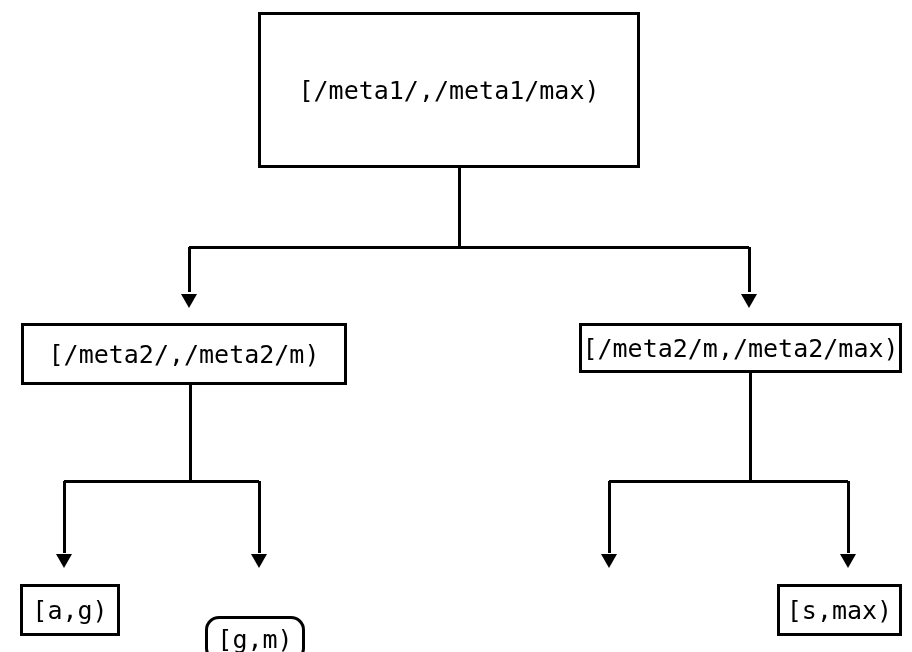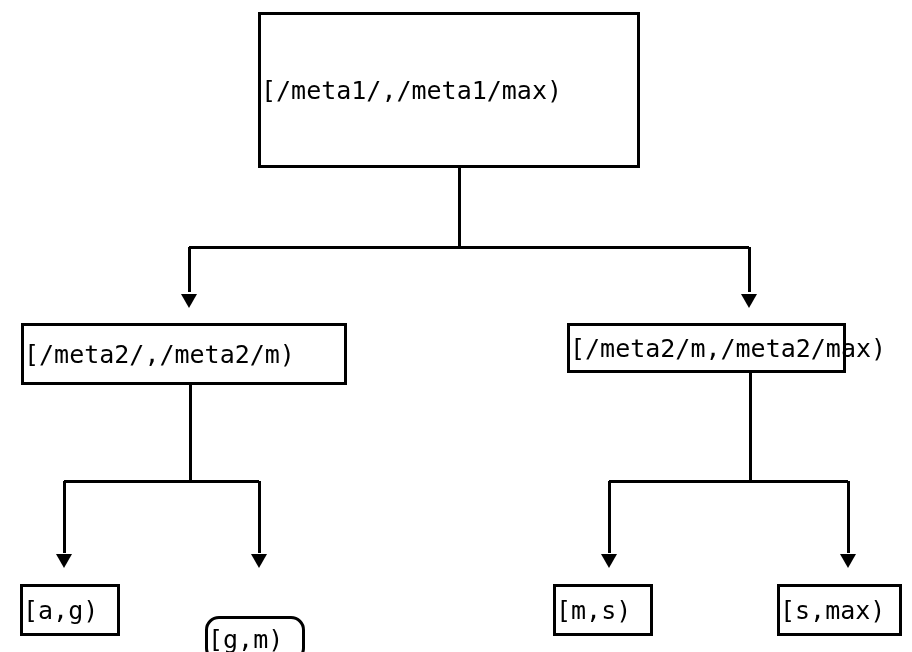--- a/index.html
+++ b/index.html
@@ -24,21 +24,21 @@
     width: 912px;
     height: 652px;
   }
   .tree-node {
     position: absolute;
     box-sizing: border-box;
     border: 3px solid #000000;
     background: #ffffff;
     display: flex;
     align-items: center;
-    justify-content: flex-start;
+    justify-content: center;
     color: #000000;
     white-space: pre;
     line-height: 1;
   }
   .node-label {
     display: block;
     white-space: pre;
     letter-spacing: 0px;
   }
   .level-root .node-label { font-size: 25px; }
@@ -81,33 +81,30 @@
   </svg>
 
   <div class="tree-node level-root" style="left:258px; top:12px; width:382px; height:156px;">
     <span class="node-label">[/meta1/,/meta1/max)</span>
   </div>
 
   <div class="tree-node level-mid" style="left:21px; top:323px; width:326px; height:62px;">
     <span class="node-label">[/meta2/,/meta2/m)</span>
   </div>
 
-  <div class="tree-node level-mid" style="left:567px; top:323px; width:279px; height:50px;">
+  <div class="tree-node level-mid" style="left:579px; top:323px; width:323px; height:50px;">
     <span class="node-label">[/meta2/m,/meta2/max)</span>
   </div>
 
   <div class="tree-node level-leaf" style="left:20px; top:584px; width:100px; height:52px;">
     <span class="node-label">[a,g)</span>
   </div>
 
   <div class="tree-node level-leaf" style="left:205px; top:616px; width:100px; height:46px;border-radius:14px;">
     <span class="node-label">[g,m)</span>
   </div>
 
-  <div class="tree-node level-leaf" style="left:553px; top:584px; width:100px; height:52px;">
-    <span class="node-label">[m,s)</span>
-  </div>
 
   <div class="tree-node level-leaf" style="left:777px; top:584px; width:125px; height:52px;">
     <span class="node-label">[s,max)</span>
   </div>
 
 </div>
 
 </body></html>

